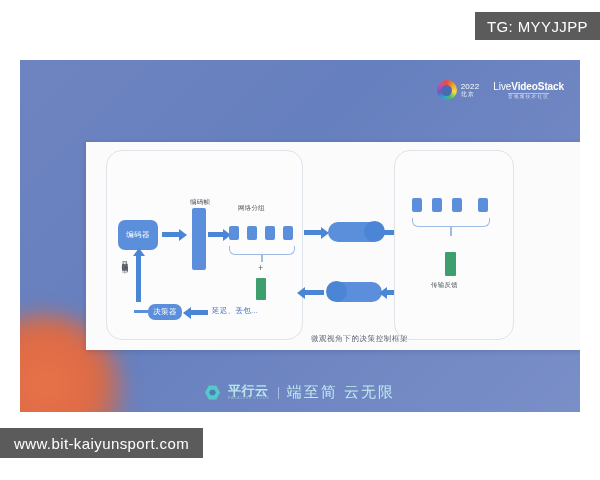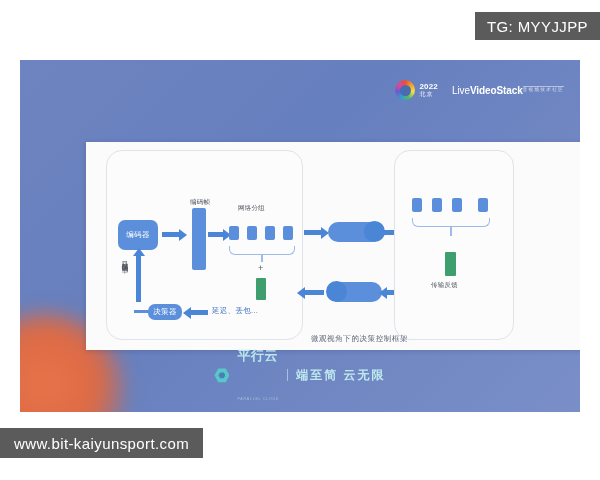--- a/index.html
+++ b/index.html
@@ -90,23 +90,23 @@
   }
   .logo-ring::after {
     content: "";
     width: 11px; height: 11px; border-radius: 50%;
     background: #4b6bb0;
   }
   .logo-year {
     display: flex; flex-direction: column; line-height: 1.05;
     color: #ffffff;
   }
-  .logo-year .y { font-size: 8px; font-weight: bold; letter-spacing: .2px; }
+  .logo-year .y { font-size: 8px; font-weight: normal; letter-spacing: .2px; }
   .logo-year .c { font-size: 6px; letter-spacing: 1px; opacity: .92; }
-  .logo-lvs { display: flex; line-height: 1.1; }
+  .logo-lvs { display: flex; flex-direction: column; align-items: center; line-height: 1.1; }
   .logo-lvs .main {
     color: #ffffff; font-size: 10px; font-weight: bold; letter-spacing: -0.1px;
     white-space: nowrap;
   }
   .logo-lvs .main .thin { font-weight: 400; }
   .logo-lvs .sub {
     color: rgba(255,255,255,0.75); font-size: 4.5px; letter-spacing: 1.4px;
     border-top: 1px solid rgba(255,255,255,0.5); margin-top: 1px; padding-top: 1px;
     white-space: nowrap;
   }
@@ -259,29 +259,29 @@
     clip-path: polygon(25% 4%, 75% 4%, 100% 50%, 75% 96%, 25% 96%, 0% 50%);
     display: flex; align-items: center; justify-content: center;
   }
   .hex::after {
     content: "";
     width: 7px; height: 7px;
     background: #4a7fb5;
     clip-path: polygon(25% 10%, 75% 10%, 100% 50%, 75% 90%, 25% 90%, 0% 50%);
   }
   .brand-cn {
-    display: flex; flex-direction: column; line-height: 1.05; gap: 36px;
+    display: flex; flex-direction: column; line-height: 1.05;
   }
   .brand-cn .b1 { color: #b8e7ec; font-size: 13px; font-weight: bold; letter-spacing: .5px; }
   .brand-cn .b2 { color: rgba(190,230,235,0.6); font-size: 3.5px; letter-spacing: .8px; }
   .divider {
     width: 1px; height: 12px; background: rgba(200,235,240,0.6);
   }
   .slogan {
-    color: #bfe9ee; font-size: 12px; letter-spacing: 2px; font-weight: bold;
+    color: #bfe9ee; font-size: 15px; letter-spacing: 2px;
   }
 </style>
 </head>
 <body>
 
 <div class="watermark" id="wm-top">TG: MYYJJPP</div>
 
 <div class="slide">
 
   <div class="slide-orb"></div>

